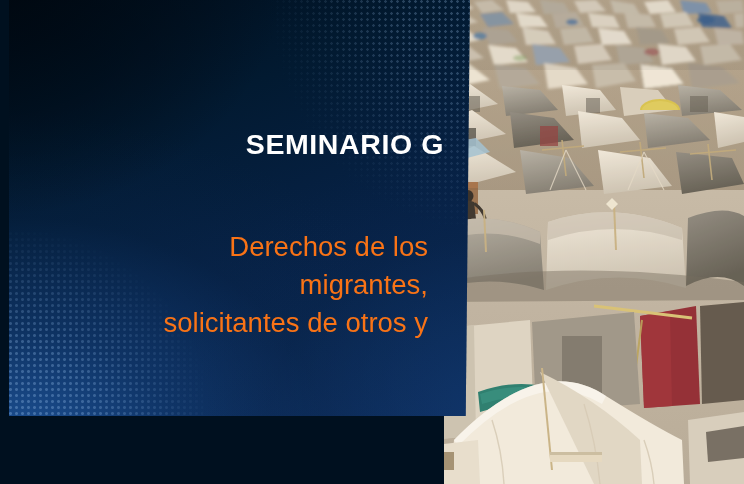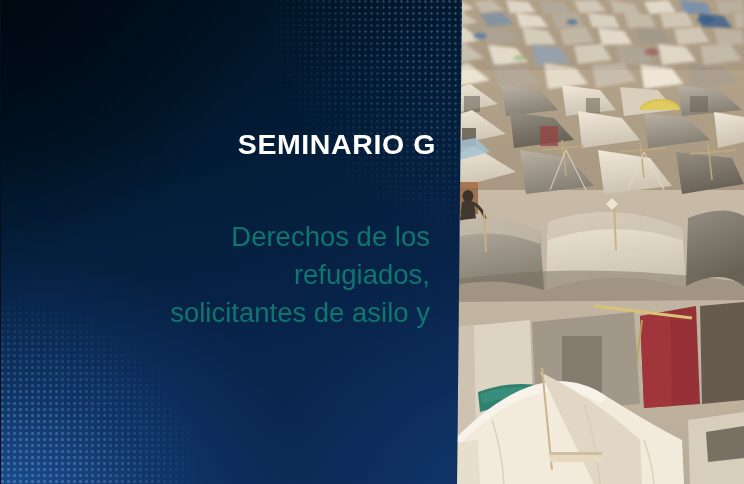--- a/index.html
+++ b/index.html
@@ -30,23 +30,23 @@
   .photo-canvas {
     position: absolute;
     inset: 0;
     display: block;
   }
 
   
   .blue-pane {
     position: absolute;
     top: 0;
-    left: 1px;
+    left: 9px;
     width: 470px;
-    height: 484px;
+    height: 416px;
     -webkit-clip-path: polygon(0 0, 461px 0, 456px 484px, 0 484px);
     clip-path: polygon(0 0, 461px 0, 456px 484px, 0 484px);
     overflow: hidden;
   }
   .bg-base-2 {
     position: absolute;
     inset: 0;
     background: linear-gradient(158deg, #000d1a 0%, #021a31 30%, #072247 62%, #0b2a57 85%, #0e2f62 100%);
   }
   .bg-glow-bl {
@@ -101,25 +101,25 @@
   .eyebrow {
     color: #ffffff;
     font-size: 28.5px;
     font-weight: 700;
     letter-spacing: 0.6px;
     line-height: 1.15;
     margin: 0;
     white-space: nowrap;
   }
   .headline {
-    color: #0f766e;
+    color: #f97316;
     font-size: 27.5px;
     font-weight: 400;
     line-height: 38px;
-    margin: 6px;
+    margin: 16px;
     padding-top: 51px;
   }
   .headline .ln { display: block; }
 </style>
 </head>
 <body>
 
 <div class="slide">
 
   <div class="photo-pane">
@@ -354,19 +354,19 @@
     <div class="bg-glow-br"></div>
     <div class="bg-dark-tl"></div>
 
     <div class="dots dots-tr"></div>
     <div class="dots dots-bl"></div>
 
     <div class="text-block">
       <p class="eyebrow">SEMINARIO G</p>
       <h1 class="headline">
         <span class="ln">Derechos de los</span>
-        <span class="ln">refugiados,</span>
-        <span class="ln">solicitantes de asilo y</span>
+        <span class="ln">migrantes,</span>
+        <span class="ln">solicitantes de otros y</span>
       </h1>
     </div>
   </div>
 
 </div>
 
 </body></html>

